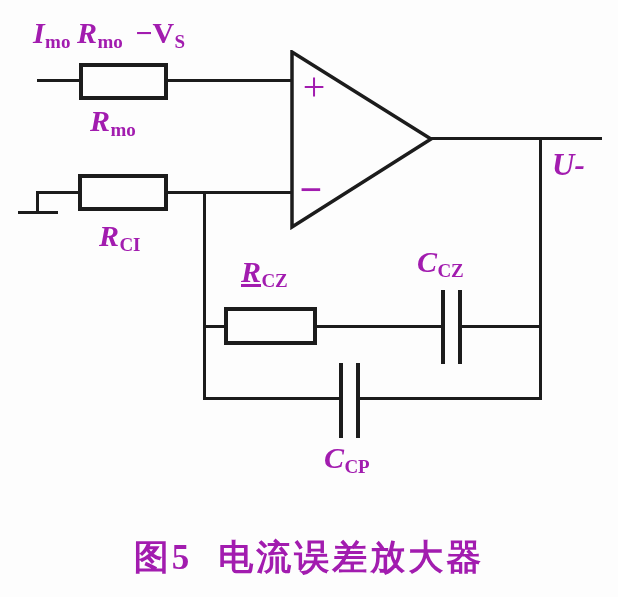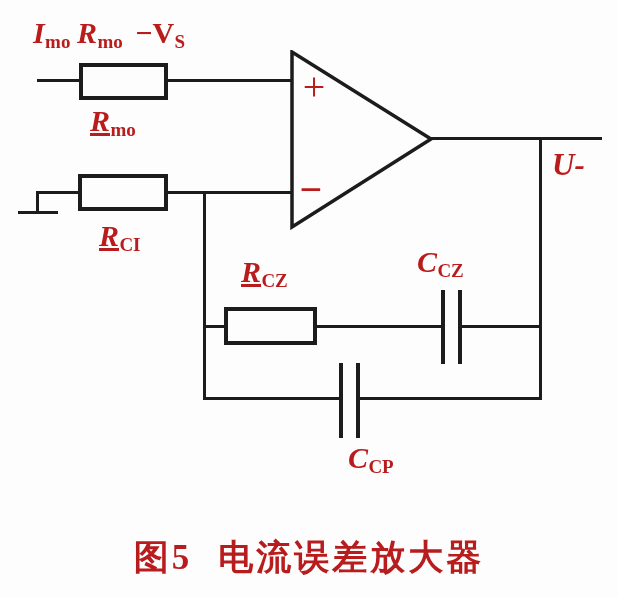--- a/index.html
+++ b/index.html
@@ -2,21 +2,21 @@
 <html><head>
 <meta charset="utf-8">
 <style>
   html,body{margin:0;padding:0;background:#ffffff;}
   .canvas{
     position:relative;
     width:618px;height:597px;
     background:#fdfdfd;
     overflow:hidden;
     font-family:"Liberation Serif", serif;
-    color:#b91c1c;
+    color:#a21caf;
   }
   
   .w{position:absolute;background:#1c1c1c;}
   
   .res{
     position:absolute;
     box-sizing:border-box;
     border:4px solid #1c1c1c;
     background:#fdfdfd;
   }
@@ -88,30 +88,30 @@
 
 <div class="canvas">
 
   <div class="frm">
     <span>I</span><sub>mo</sub><span class="t2">R</span><sub>mo</sub><span class="up t3">−V</span><sub>S</sub>
   </div>
 
   <div class="w" style="left:37px;top:79px;width:43px;height:3px;"></div>
   <div class="res" style="left:79px;top:63px;width:89px;height:37px;"></div>
   <div class="w" style="left:167px;top:79px;width:126px;height:3px;"></div>
-  <div class="clabel" style="left:90px;top:106px;text-decoration:underline;">
+  <div class="clabel" style="left:90px;top:106px;">
     <span>R</span><sub>mo</sub>
   </div>
 
   <div class="w" style="left:18px;top:211px;width:40px;height:3px;"></div>
   <div class="w" style="left:36px;top:193px;width:3px;height:21px;"></div>
   <div class="w" style="left:36px;top:191px;width:43px;height:3px;"></div>
   <div class="res" style="left:78px;top:174px;width:90px;height:37px;"></div>
   <div class="w" style="left:167px;top:191px;width:126px;height:3px;"></div>
-  <div class="clabel" style="left:99px;top:221px;text-decoration:underline;">
+  <div class="clabel" style="left:99px;top:221px;">
     <span>R</span><sub>CI</sub>
   </div>
 
   <svg style="left:290px;top:50px;" width="146" height="180" viewBox="0 0 146 180">
     <polygon points="2,2 2,177 141,89" fill="#fdfdfd" stroke="#1c1c1c" stroke-width="3.5" stroke-linejoin="miter"></polygon>
   </svg>
   <div class="opsign" style="left:297px;top:70px;">+</div>
   <div class="opsign minus" style="left:294px;top:173px;">−</div>
 
   <div class="w" style="left:430px;top:137px;width:172px;height:3px;"></div>
@@ -130,21 +130,21 @@
   <div class="plate" style="left:458px;top:290px;width:4px;height:74px;"></div>
   <div class="clabel" style="left:417px;top:247px;">
     <span>C</span><sub>CZ</sub>
   </div>
   <div class="w" style="left:462px;top:325px;width:79px;height:3px;"></div>
 
   <div class="w" style="left:203px;top:397px;width:137px;height:3px;"></div>
   <div class="plate" style="left:339px;top:363px;width:4px;height:75px;"></div>
   <div class="plate" style="left:356px;top:363px;width:4px;height:75px;"></div>
   <div class="w" style="left:360px;top:397px;width:182px;height:3px;"></div>
-  <div class="clabel" style="left:324px;top:443px;margin-left:24px;">
+  <div class="clabel" style="left:324px;top:443px;">
     <span>C</span><sub>CP</sub>
   </div>
 
   <div class="caption">
     <span class="figno">图5</span><span>电流误差放大器</span>
   </div>
 
 </div>
 
 </body></html>

